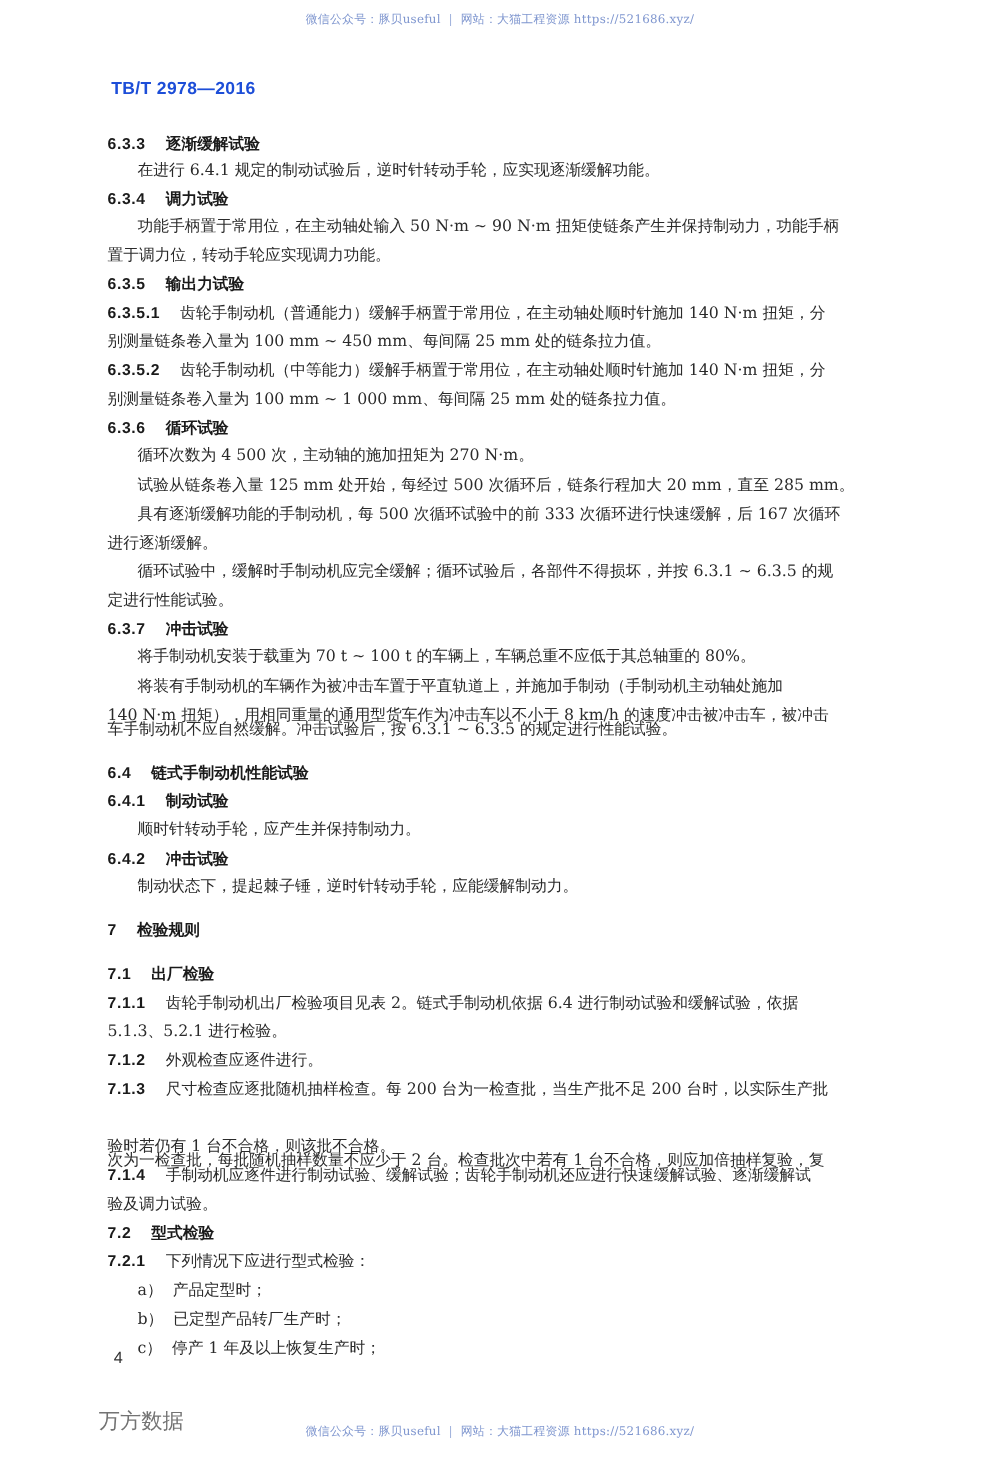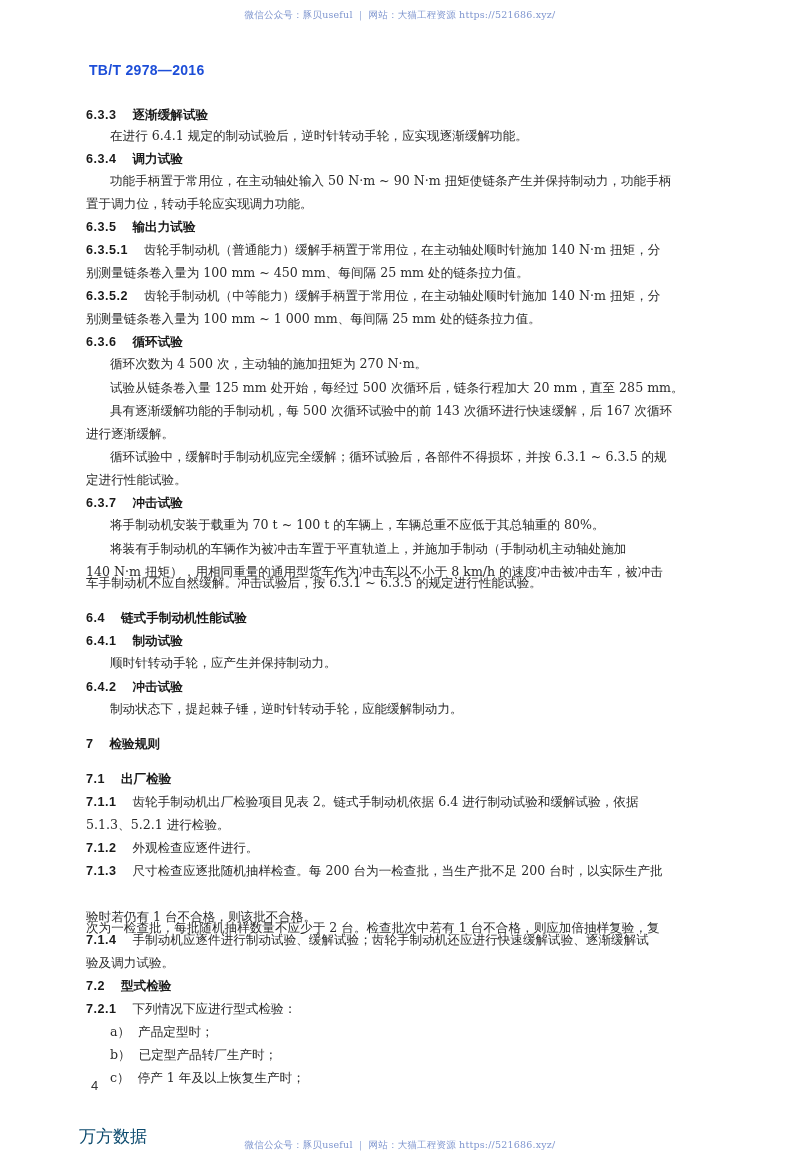--- a/index.html
+++ b/index.html
@@ -12,21 +12,21 @@
   .doc-id { position: absolute; left: 89px; top: 62px; font-family: "Liberation Sans", "DejaVu Sans", sans-serif;
             font-weight: bold; font-size: 14px; color: #1d4ed8; letter-spacing: 0.3px; }
   .content { position: absolute; left: 86px; top: 101px; width: 648px; }
   .line { position: absolute; left: 0; font-size: 12.6px; line-height: 20px; white-space: nowrap; color: #2a2a2a; }
   .h { font-family: "DejaVu Sans", "Liberation Sans", sans-serif; font-weight: bold; font-size: 12.6px; color: #1a1a1a; }
   .num { font-family: "Liberation Sans", "DejaVu Sans", sans-serif; font-weight: bold; letter-spacing: 0.5px; }
   .gap { display: inline-block; width: 16px; }
   .indent { padding-left: 24px; }
   .list-indent { padding-left: 24px; text-align: right; }
   .page-num { position: absolute; left: 91px; top: 1078px; font-family: "Liberation Sans", sans-serif; font-size: 13px; color: #333; }
-  .brand { position: absolute; left: 79px; top: 1125px; font-family: "DejaVu Sans", sans-serif; font-size: 17px; color: #0c4a6e; }
+  .brand { position: absolute; left: 79px; top: 1125px; font-family: "DejaVu Sans", sans-serif; font-size: 17px; color: #737373; }
 </style>
 </head>
 <body>
 
 <div class="wm wm-top">微信公众号：豚贝useful ｜ 网站：大猫工程资源 https://521686.xyz/</div>
 <div class="doc-id">TB/T 2978—2016</div>
 
 <div class="content">
 
   <div class="line h" style="top:4px">
@@ -50,21 +50,21 @@
   <div class="line" style="top:185px">
     <span class="num h">6.3.5.2</span><span class="gap"></span><span>齿轮手制动机（中等能力）缓解手柄置于常用位，在主动轴处顺时针施加 140 N·m 扭矩，分</span>
   </div>
   <div class="line" style="top:208px">别测量链条卷入量为 100 mm ~ 1 000 mm、每间隔 25 mm 处的链条拉力值。</div>
 
   <div class="line h" style="top:231px">
     <span class="num">6.3.6</span><span class="gap"></span><span>循环试验</span>
   </div>
   <div class="line indent" style="top:253px">循环次数为 4 500 次，主动轴的施加扭矩为 270 N·m。</div>
   <div class="line indent" style="top:277px">试验从链条卷入量 125 mm 处开始，每经过 500 次循环后，链条行程加大 20 mm，直至 285 mm。</div>
-  <div class="line indent" style="top:300px">具有逐渐缓解功能的手制动机，每 500 次循环试验中的前 143 次循环进行快速缓解，后 167 次循环</div>
+  <div class="line indent" style="top:300px">具有逐渐缓解功能的手制动机，每 500 次循环试验中的前 333 次循环进行快速缓解，后 167 次循环</div>
   <div class="line" style="top:323px">进行逐渐缓解。</div>
   <div class="line indent" style="top:346px">循环试验中，缓解时手制动机应完全缓解；循环试验后，各部件不得损坏，并按 6.3.1 ~ 6.3.5 的规</div>
   <div class="line" style="top:369px">定进行性能试验。</div>
 
   <div class="line h" style="top:392px">
     <span class="num">6.3.7</span><span class="gap"></span><span>冲击试验</span>
   </div>
   <div class="line indent" style="top:414px">将手制动机安装于载重为 70 t ~ 100 t 的车辆上，车辆总重不应低于其总轴重的 80%。</div>
   <div class="line indent" style="top:438px">将装有手制动机的车辆作为被冲击车置于平直轨道上，并施加手制动（手制动机主动轴处施加</div>
   <div class="line" style="top:461px">140 N·m 扭矩），用相同重量的通用型货车作为冲击车以不小于 8 km/h 的速度冲击被冲击车，被冲击</div>

